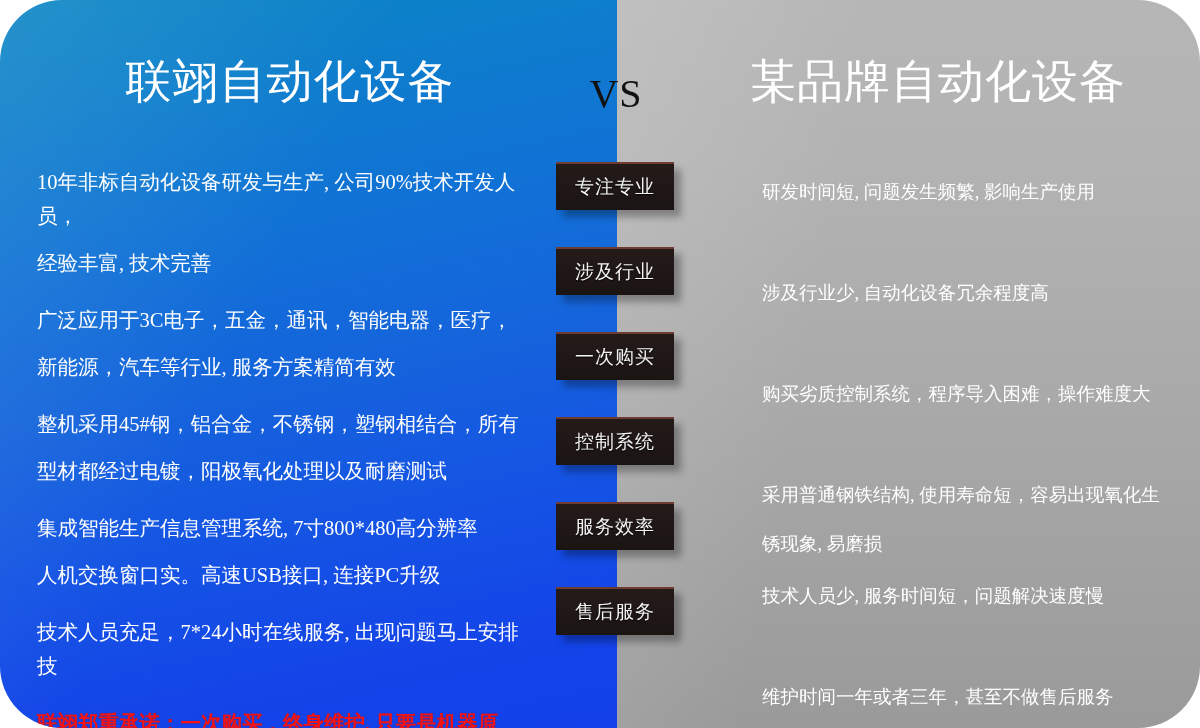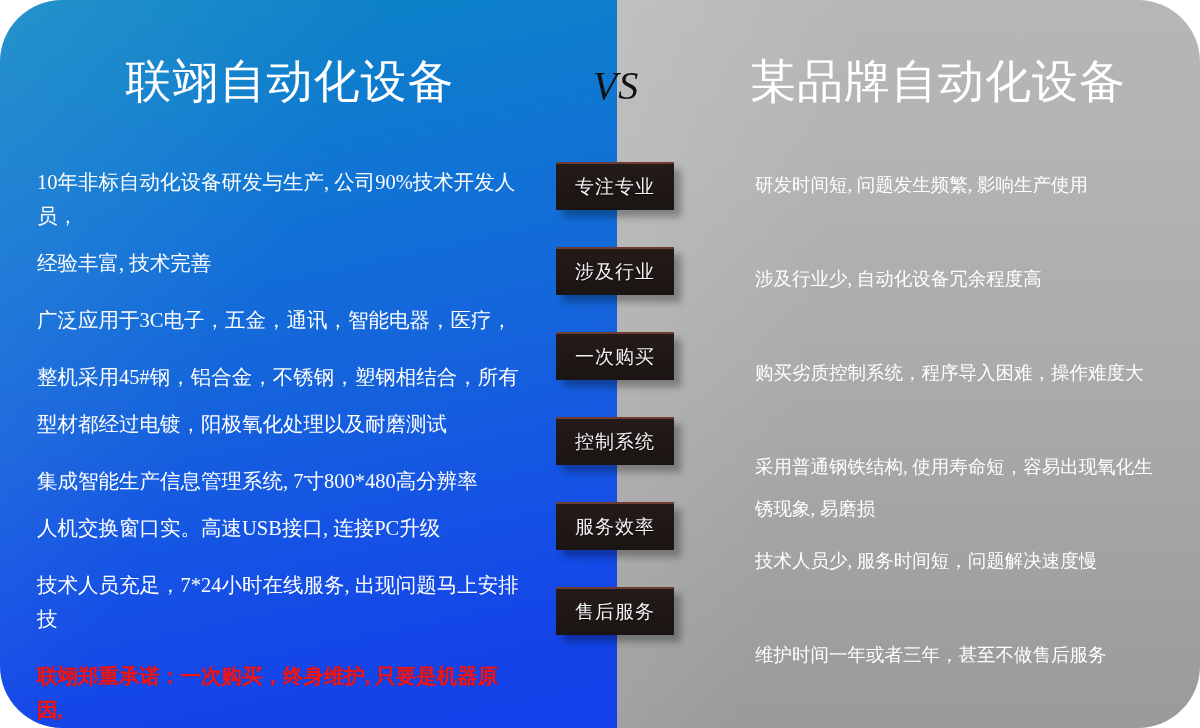--- a/index.html
+++ b/index.html
@@ -67,29 +67,28 @@
     width:580px;
     text-align:center;
     color:#ffffff;
     font-size:46px;
     line-height:56px;
     letter-spacing:1px;
     white-space:nowrap;
   }
   .head-vs{
     position:absolute;
-    left:556px; top:60px;
+    left:556px; top:68px;
     width:120px;
     text-align:center;
     color:#111111;
     font-size:40px;
     line-height:52px;
     font-weight:400;
     letter-spacing:1px;
-    font-style:italic;
   }
   .head-right{
     position:absolute;
     left:688px; top:54px;
     width:500px;
     text-align:center;
     color:#ffffff;
     font-size:46px;
     line-height:56px;
     letter-spacing:1px;
@@ -149,41 +148,42 @@
     position:absolute;
     left:746px; top:160px;
     width:440px;
   }
   .feat-right{
     color:#ffffff;
     font-size:18.5px;
     line-height:33px;
     height:85px;
   }
-  .feat-right p{ margin:9px; }
+  .feat-right p{ margin:16px; }
 </style>
 </head>
 <body>
 
 <div id="stage">
 
   <div class="panel-left"></div>
   <div class="panel-right"></div>
 
   <div class="head-left">联翊自动化设备</div>
   <div class="head-vs">VS</div>
   <div class="head-right">某品牌自动化设备</div>
 
   <div class="col-left">
     <div class="feat-left">
       <p>10年非标自动化设备研发与生产, 公司90%技术开发人员，</p>
       <p>经验丰富, 技术完善</p>
     </div>
     <div class="feat-left">
       <p>广泛应用于3C电子，五金，通讯，智能电器，医疗，</p>
+      <p>新能源，汽车等行业, 服务方案精简有效</p>
     </div>
     <div class="feat-left">
       <p>整机采用45#钢，铝合金，不锈钢，塑钢相结合，所有</p>
       <p>型材都经过电镀，阳极氧化处理以及耐磨测试</p>
     </div>
     <div class="feat-left">
       <p>集成智能生产信息管理系统, 7寸800*480高分辨率</p>
       <p>人机交换窗口实。高速USB接口, 连接PC升级</p>
     </div>
     <div class="feat-left">

